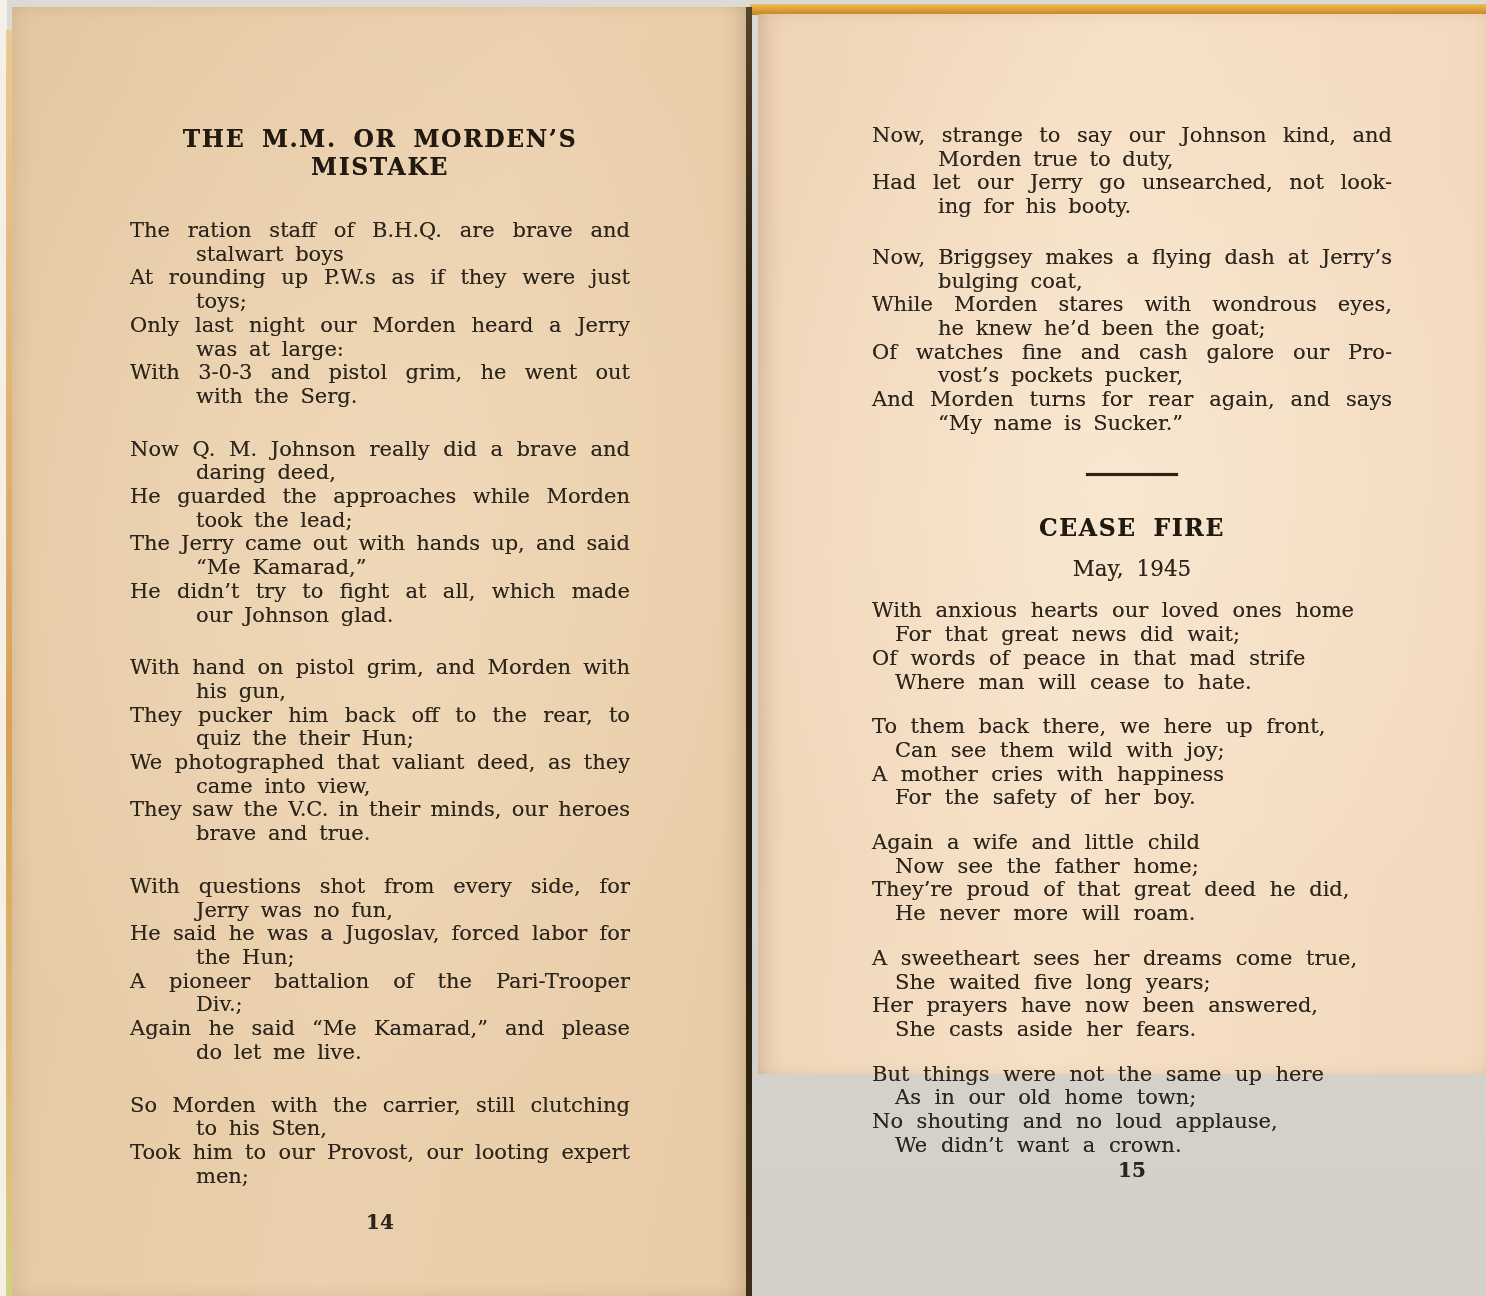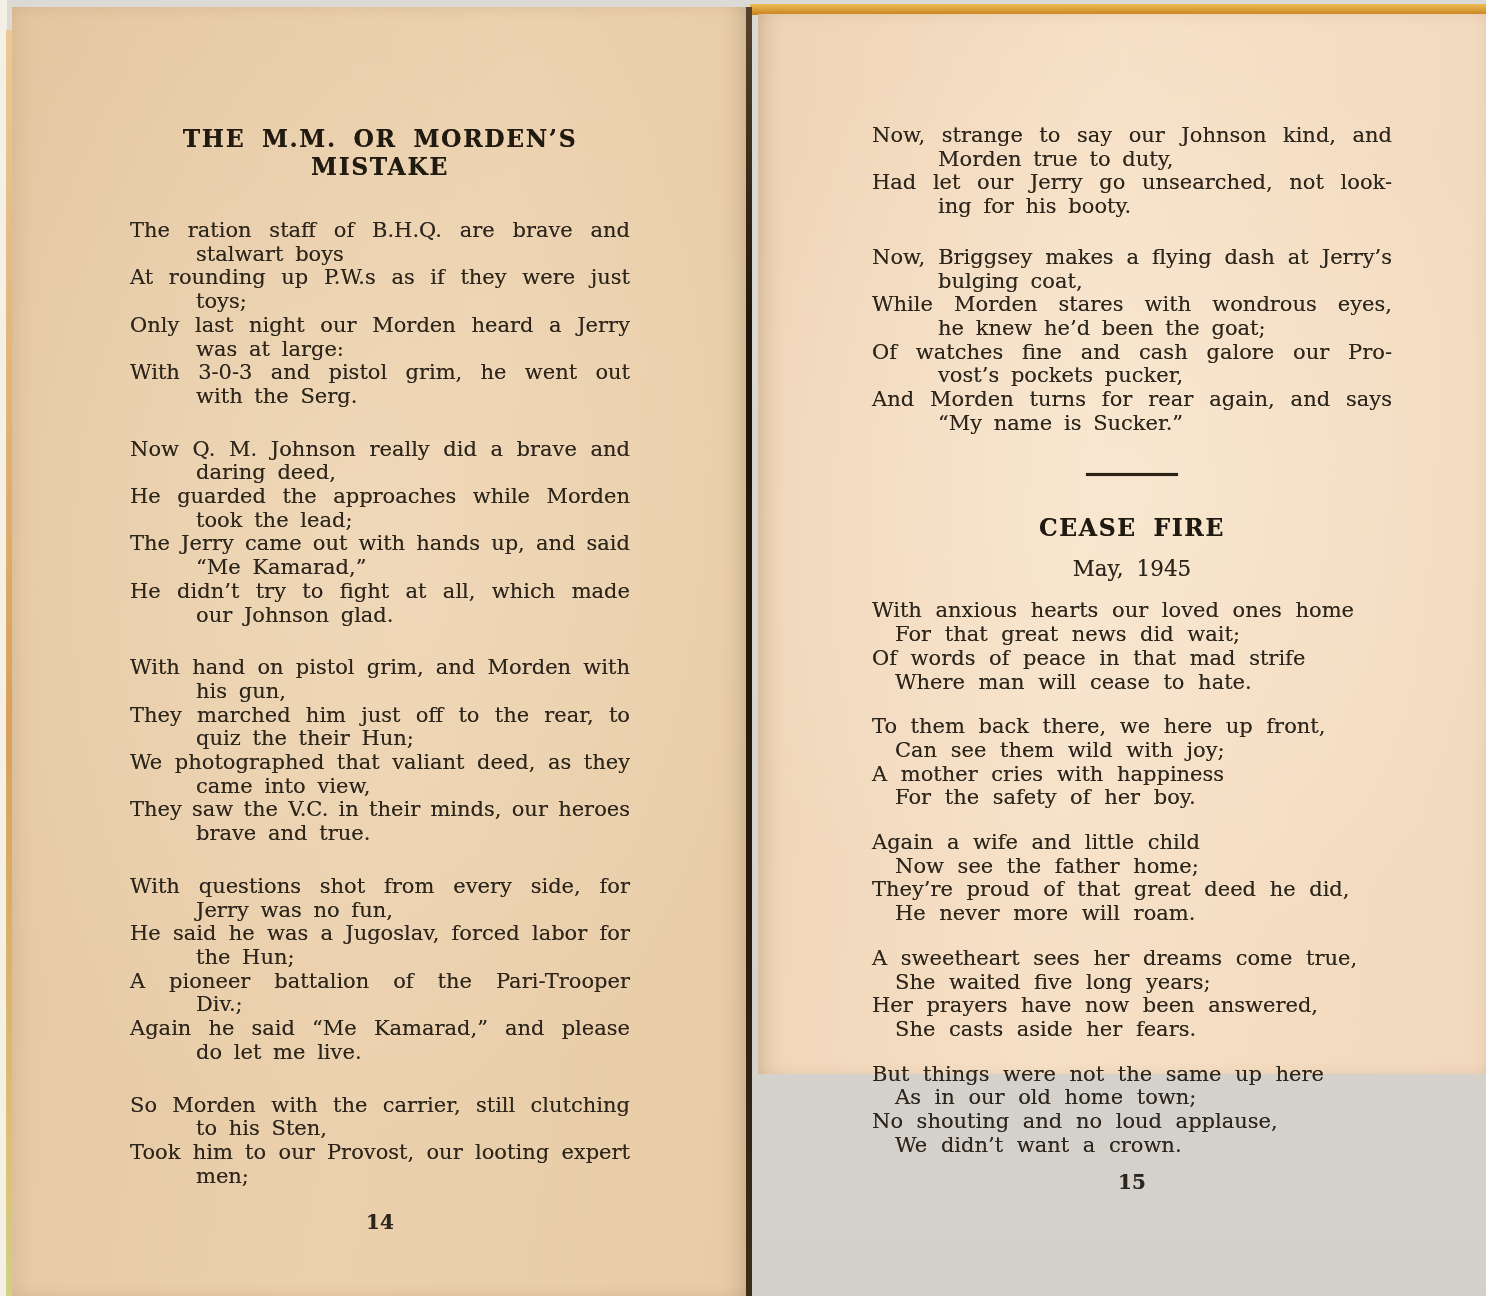--- a/index.html
+++ b/index.html
@@ -60,21 +60,21 @@
     box-shadow:0 0 1px rgba(43,35,23,.8); }
   .cf-title { margin-top:38px; }
   .cf-sub { margin-top:14px; text-align:center; font-size:21.5px; word-spacing:6px;
     text-shadow:0 0 .5px rgba(44,37,27,.55); }
   #cf-stanzas .stanza:first-child { margin-top:18px; }
   #cf-stanzas .stanza { margin-top:21px; }
 
   .page-num { text-align:center; font-weight:bold; font-size:20px;
     text-shadow:0 0 .5px rgba(44,37,27,.6); }
   .left-num { margin-top:22px; }
-  .right-num { margin-top:12px; }
+  .right-num { }
 </style>
 </head>
 <body>
 
 <div class="abs edge-white"></div>
 <div class="abs edge-orange"></div>
 <div class="abs top-strip"></div>
 
 <div class="abs left-page">
   <div class="page-body left-body">
@@ -96,21 +96,21 @@
           <div class="v jfirst">He guarded the approaches while Morden</div>
           <div class="v jcont">took the lead;</div>
           <div class="v jfirst">The Jerry came out with hands up, and said</div>
           <div class="v jcont">“Me Kamarad,”</div>
           <div class="v jfirst">He didn’t try to fight at all, which made</div>
           <div class="v jcont">our Johnson glad.</div>
         </div>
         <div class="stanza">
           <div class="v jfirst">With hand on pistol grim, and Morden with</div>
           <div class="v jcont">his gun,</div>
-          <div class="v jfirst">They marched him just off to the rear, to</div>
+          <div class="v jfirst">They pucker him back off to the rear, to</div>
           <div class="v jcont">quiz the their Hun;</div>
           <div class="v jfirst">We photographed that valiant deed, as they</div>
           <div class="v jcont">came into view,</div>
           <div class="v jfirst">They saw the V.C. in their minds, our heroes</div>
           <div class="v jcont">brave and true.</div>
         </div>
         <div class="stanza">
           <div class="v jfirst">With questions shot from every side, for</div>
           <div class="v jcont">Jerry was no fun,</div>
           <div class="v jfirst">He said he was a Jugoslav, forced labor for</div>

